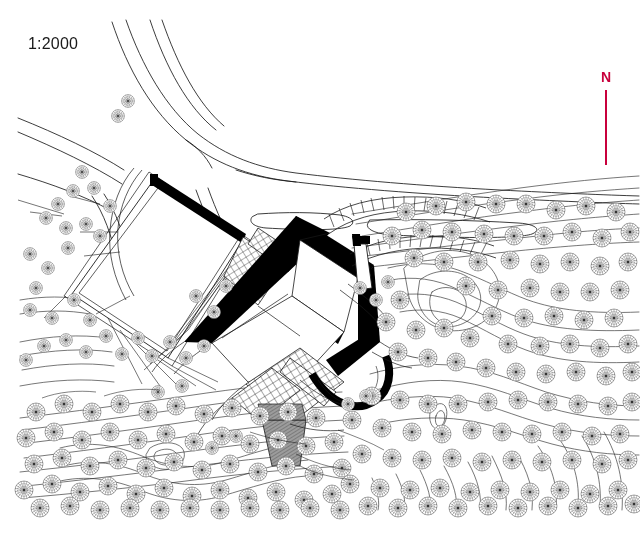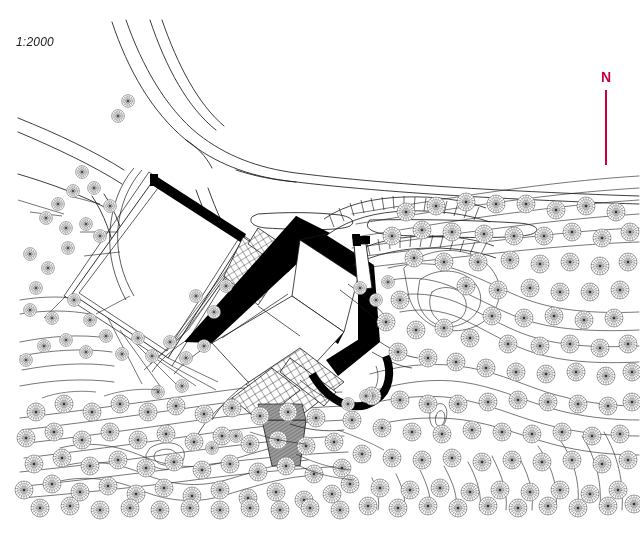--- a/index.html
+++ b/index.html
@@ -23,27 +23,26 @@
   }
   #plan-svg {
     position: absolute;
     left: 0; top: 0;
     width: 640px;
     height: 542px;
     display: block;
   }
   .scale-label {
     position: absolute;
-    left: 16px;
+    left: 28px;
     top: 35px;
-    font-size: 12px;
+    font-size: 16px;
     color: #1a1a1a;
     letter-spacing: 0.2px;
     white-space: nowrap;
-    font-style: italic;
   }
   .north-group {
     position: absolute;
     left: 597px;
     top: 70px;
     width: 24px;
     height: 100px;
   }
   .north-letter {
     position: absolute;

